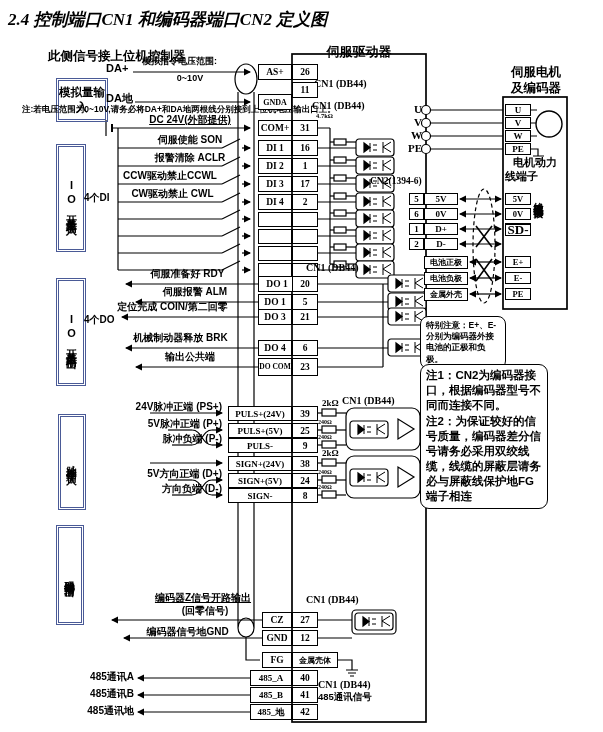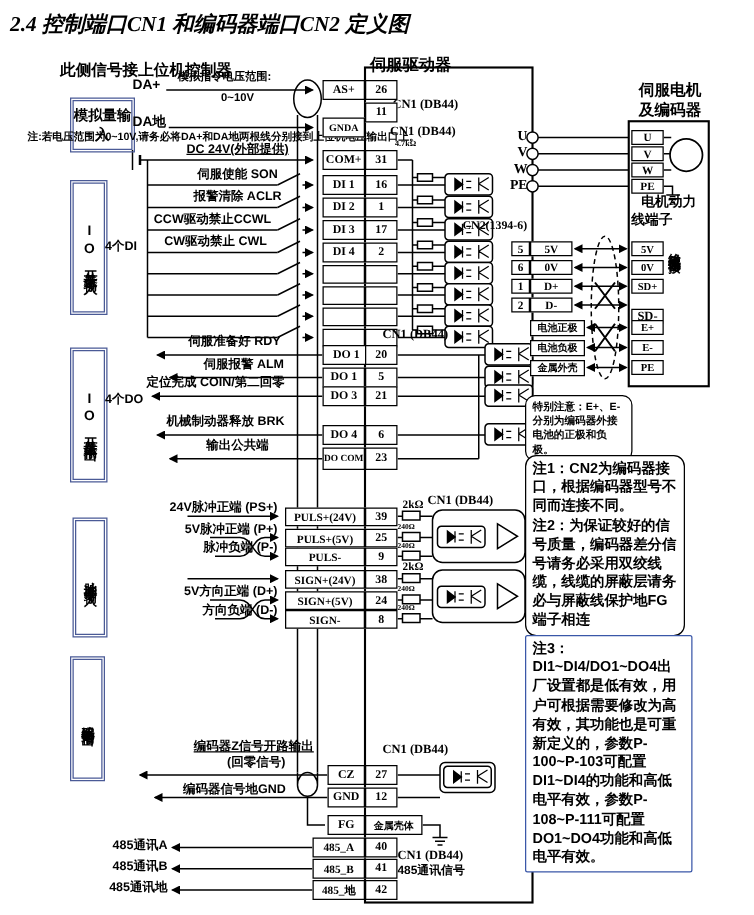--- a/index.html
+++ b/index.html
@@ -201,21 +201,21 @@
     <line x1="470" y1="278" x2="501" y2="278" marker-start="url(#ar)" marker-end="url(#ar)"></line>
     <line x1="470" y1="294" x2="501" y2="294" marker-start="url(#ar)" marker-end="url(#ar)"></line>
     <path d="M476,226L492,247M492,226L476,247" stroke-width="1.6"></path>
     <path d="M476,259L492,281M492,259L476,281" stroke-width="1.6"></path>
     <ellipse cx="484" cy="246" rx="11" ry="57" stroke-dasharray="4 3"></ellipse>
   </g>
 </svg>
 
 <div class="ttl">2.4 控制端口CN1 和编码器端口CN2 定义图</div>
 <div class="lb" style="left:48px;top:50px;font-size:12.5px">此侧信号接上位机控制器</div>
-<div class="lb" style="left:296px;top:45px;width:126px;text-align:left;font-size:13px">伺服驱动器</div>
+<div class="lb" style="left:296px;top:45px;width:126px;text-align:center;font-size:13px">伺服驱动器</div>
 <div class="lb" style="left:505px;top:66px;width:62px;text-align:center;font-size:12.5px">伺服电机</div>
 <div class="lb" style="left:505px;top:82px;width:62px;text-align:center;font-size:12.5px">及编码器</div>
 
 <div class="vb" style="left:58px;top:80px;width:48px;height:40px">模拟量输入</div>
 <div class="vb vert" style="left:58px;top:146px;width:26px;height:104px;font-size:11px">IO开关量输入</div>
 <div class="lb" style="left:84px;top:192px;font-size:10px">4个DI</div>
 <div class="vb vert" style="left:58px;top:280px;width:26px;height:104px;font-size:11px">IO开关量输出</div>
 <div class="lb" style="left:84px;top:314px;font-size:10px">4个DO</div>
 <div class="vb vert" style="left:60px;top:416px;width:24px;height:92px;font-size:10.5px">脉冲指令输入</div>
 <div class="vb vert" style="left:58px;top:527px;width:24px;height:96px;font-size:10.5px;letter-spacing:1px">编码器信号输出</div>
@@ -329,21 +329,21 @@
 <div class="cell" style="left:505px;top:104px;width:26px;height:12px;font-size:9px">U</div>
 <div class="cell" style="left:505px;top:117px;width:26px;height:12px;font-size:9px">V</div>
 <div class="cell" style="left:505px;top:130px;width:26px;height:12px;font-size:9px">W</div>
 <div class="cell" style="left:505px;top:143px;width:26px;height:12px;font-size:9px">PE</div>
 <div class="lb" style="left:505px;top:156px;width:60px;text-align:center;font-size:11px">电机动力</div>
 <div class="lb" style="left:505px;top:170px;width:60px;text-align:left;font-size:11px">线端子</div>
 
 <div class="cell" style="left:505px;top:193px;width:26px;height:12px;font-size:8.5px">5V</div>
 <div class="cell" style="left:505px;top:208px;width:26px;height:12px;font-size:8.5px">0V</div>
 <div class="cell" style="left:505px;top:223px;width:26px;height:12px;font-size:8.5px">SD+</div>
-<div class="cell" style="left:505px;top:247px;width:26px;height:12px;font-size:10px">SD-</div>
+<div class="cell" style="left:505px;top:224px;width:26px;height:12px;font-size:13px">SD-</div>
 <div class="cell" style="left:505px;top:256px;width:26px;height:12px;font-size:8.5px">E+</div>
 <div class="cell" style="left:505px;top:272px;width:26px;height:12px;font-size:8.5px">E-</div>
 <div class="cell" style="left:505px;top:288px;width:26px;height:12px;font-size:8.5px">PE</div>
 <div class="lb vert" style="left:533px;top:194px;height:112px;font-size:10px;letter-spacing:1px">绝对值编码器接口</div>
 
 <div class="cn1" style="left:370px;top:176px;font-size:9.5px">CN2(1394-6)</div>
 <div class="cell" style="left:409px;top:193px;width:15px;height:12px;font-size:9px">5</div>
 <div class="cell" style="left:424px;top:193px;width:34px;height:12px;font-size:9px">5V</div>
 <div class="cell" style="left:409px;top:208px;width:15px;height:12px;font-size:9px">6</div>
 <div class="cell" style="left:424px;top:208px;width:34px;height:12px;font-size:9px">0V</div>
@@ -353,15 +353,14 @@
 <div class="cell" style="left:424px;top:238px;width:34px;height:12px;font-size:9px">D-</div>
 <div class="cell" style="left:424px;top:256px;width:44px;height:13px;font-size:8px">电池正极</div>
 <div class="cell" style="left:424px;top:272px;width:44px;height:13px;font-size:8px">电池负极</div>
 <div class="cell" style="left:424px;top:288px;width:44px;height:13px;font-size:8px">金属外壳</div>
 
 <div class="note" style="left:420px;top:316px;width:86px;font-size:8.5px;border-radius:8px">特别注意：E+、E-分别为编码器外接电池的正极和负极。</div>
 <div class="note" style="left:420px;top:364px;width:128px;font-size:11.5px">
   <div>注1：CN2为编码器接口，根据编码器型号不同而连接不同。</div>
   <div>注2：为保证较好的信号质量，编码器差分信号请务必采用双绞线缆，线缆的屏蔽层请务必与屏蔽线保护地FG端子相连</div>
 </div>
-<div class="note" style="left:420px;top:508px;width:134px;font-size:11.5px;border-radius:2px;border:1.6px solid #3a57a8">注3：DI1~DI4/DO1~DO4出厂设置都是低有效，用户可根据需要修改为高有效，其功能也是可重新定义的，参数P-100~P-103可配置DI1~DI4的功能和高低电平有效，参数P-108~P-111可配置DO1~DO4功能和高低电平有效。</div>
 
 </div>
 
 </body></html>

